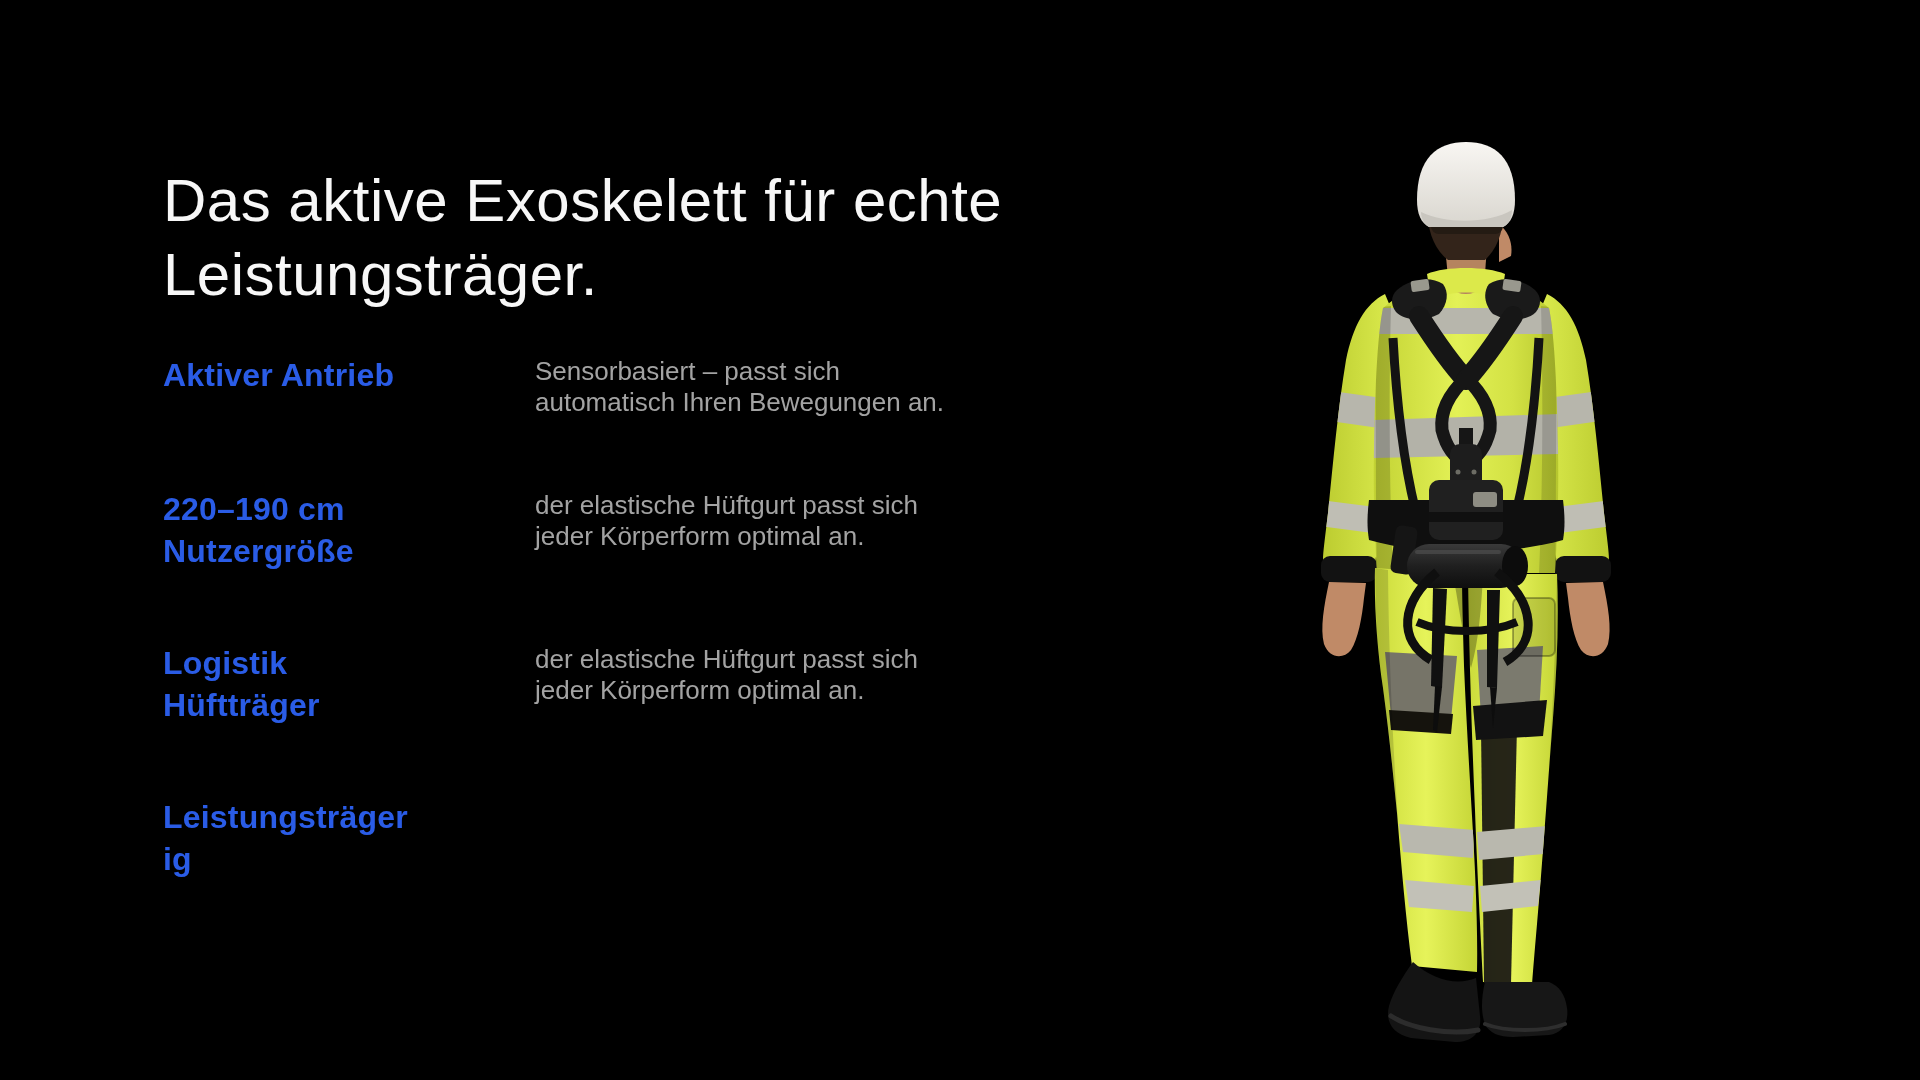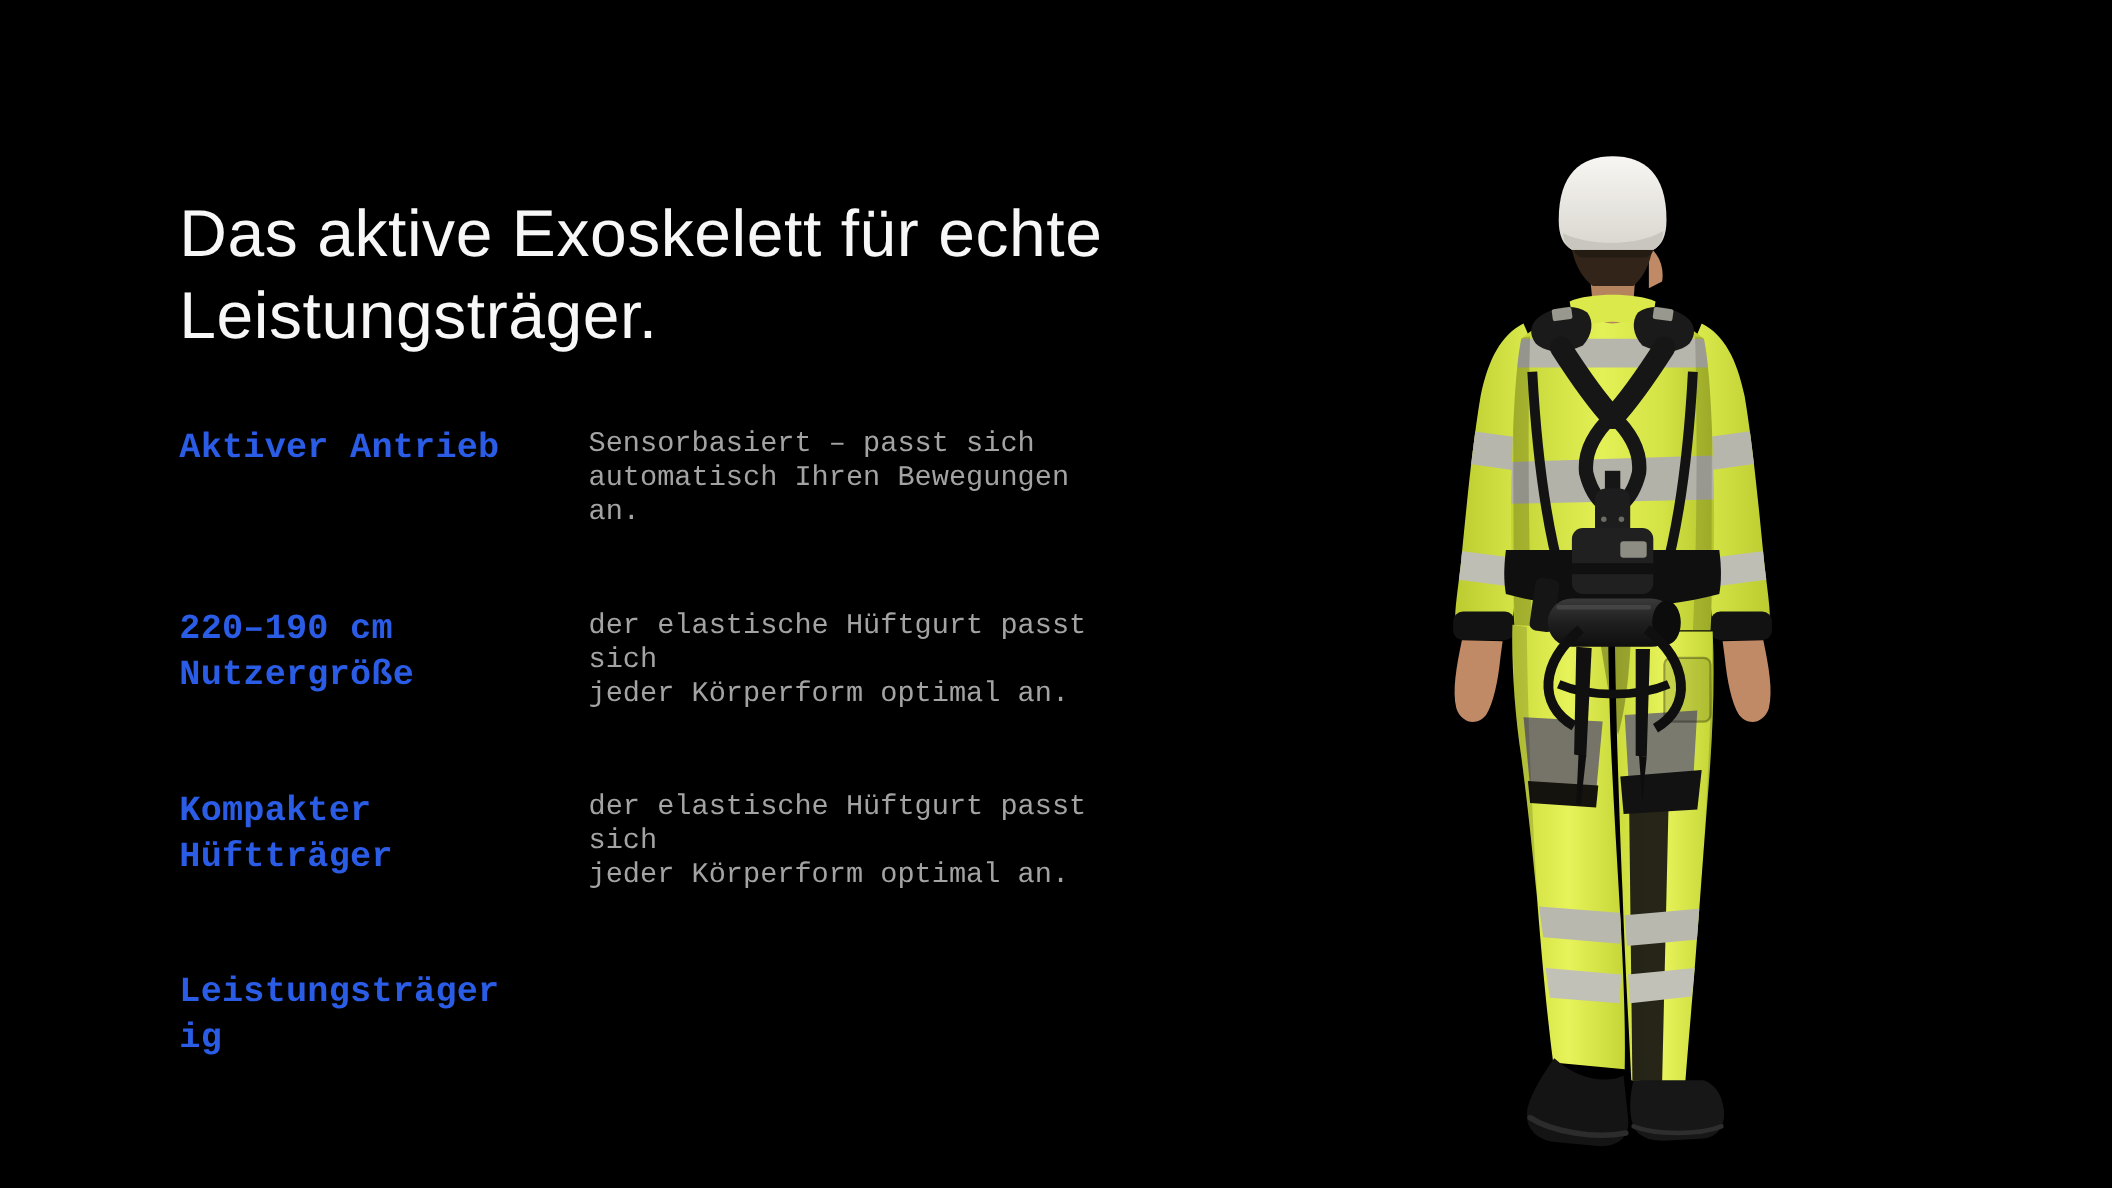--- a/index.html
+++ b/index.html
@@ -11,37 +11,36 @@
   *{margin:0;padding:0;box-sizing:border-box;}
   html,body{width:1920px;height:1080px;overflow:hidden;}
   body{
     background:var(--bg);
     font-family:"Liberation Sans", sans-serif;
     position:relative;
   }
   .content{
     position:absolute;
     left:163px;
-    top:176px;
+    top:164px;
     width:920px;
   }
   .hero-title{
     color:var(--heading);
     font-size:60px;
     font-weight:400;
     line-height:74px;
     letter-spacing:0.5px;
     white-space:pre-line;
   }
   .features{
-    margin-top:62px;
+    margin-top:42px;
     display:flex;
     flex-direction:column;
     gap:70px;
-    font-family:Liberation Mono, monospace;
   }
   .feature-row{
     display:grid;
     grid-template-columns:300px 480px;
     column-gap:72px;
     align-items:start;
   }
   .feature-label{
     color:var(--accent);
     font-size:32px;
@@ -85,21 +84,21 @@
       </div>
 
       <div class="feature-row">
         <div class="feature-label">220–190 cm
 Nutzergröße</div>
         <div class="feature-desc">der elastische Hüftgurt passt sich
 jeder Körperform optimal an.</div>
       </div>
 
       <div class="feature-row">
-        <div class="feature-label">Kompakter
+        <div class="feature-label">Logistik
 Hüftträger</div>
         <div class="feature-desc">der elastische Hüftgurt passt sich
 jeder Körperform optimal an.</div>
       </div>
 
       <div class="feature-row">
         <div class="feature-label">Leistungsträger
 ig</div>
       </div>
 

